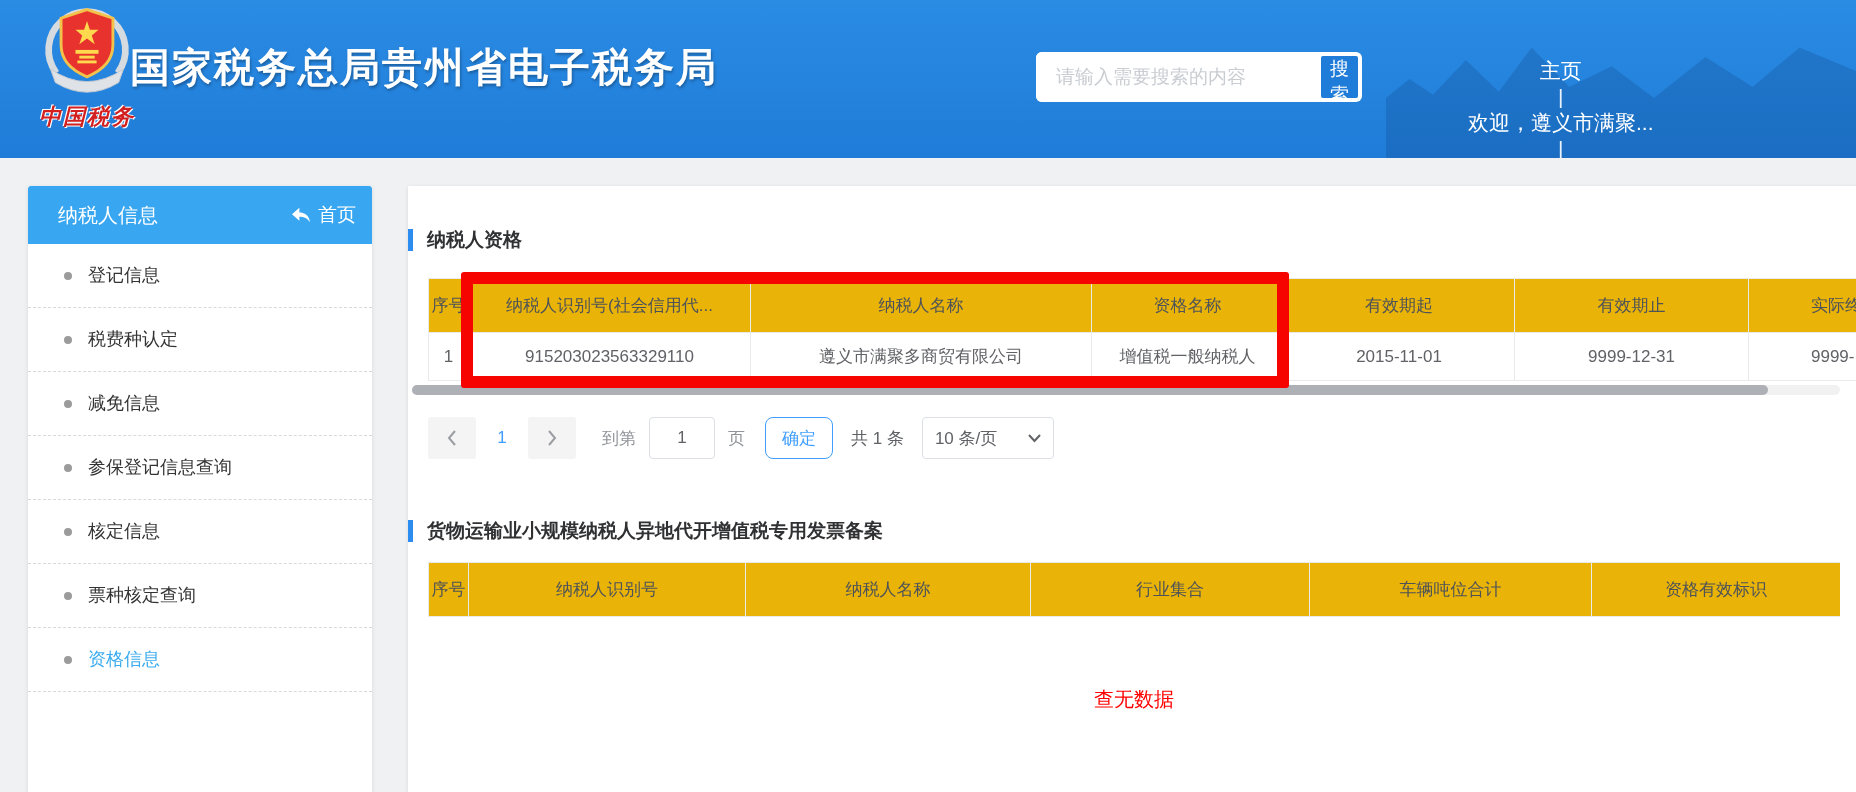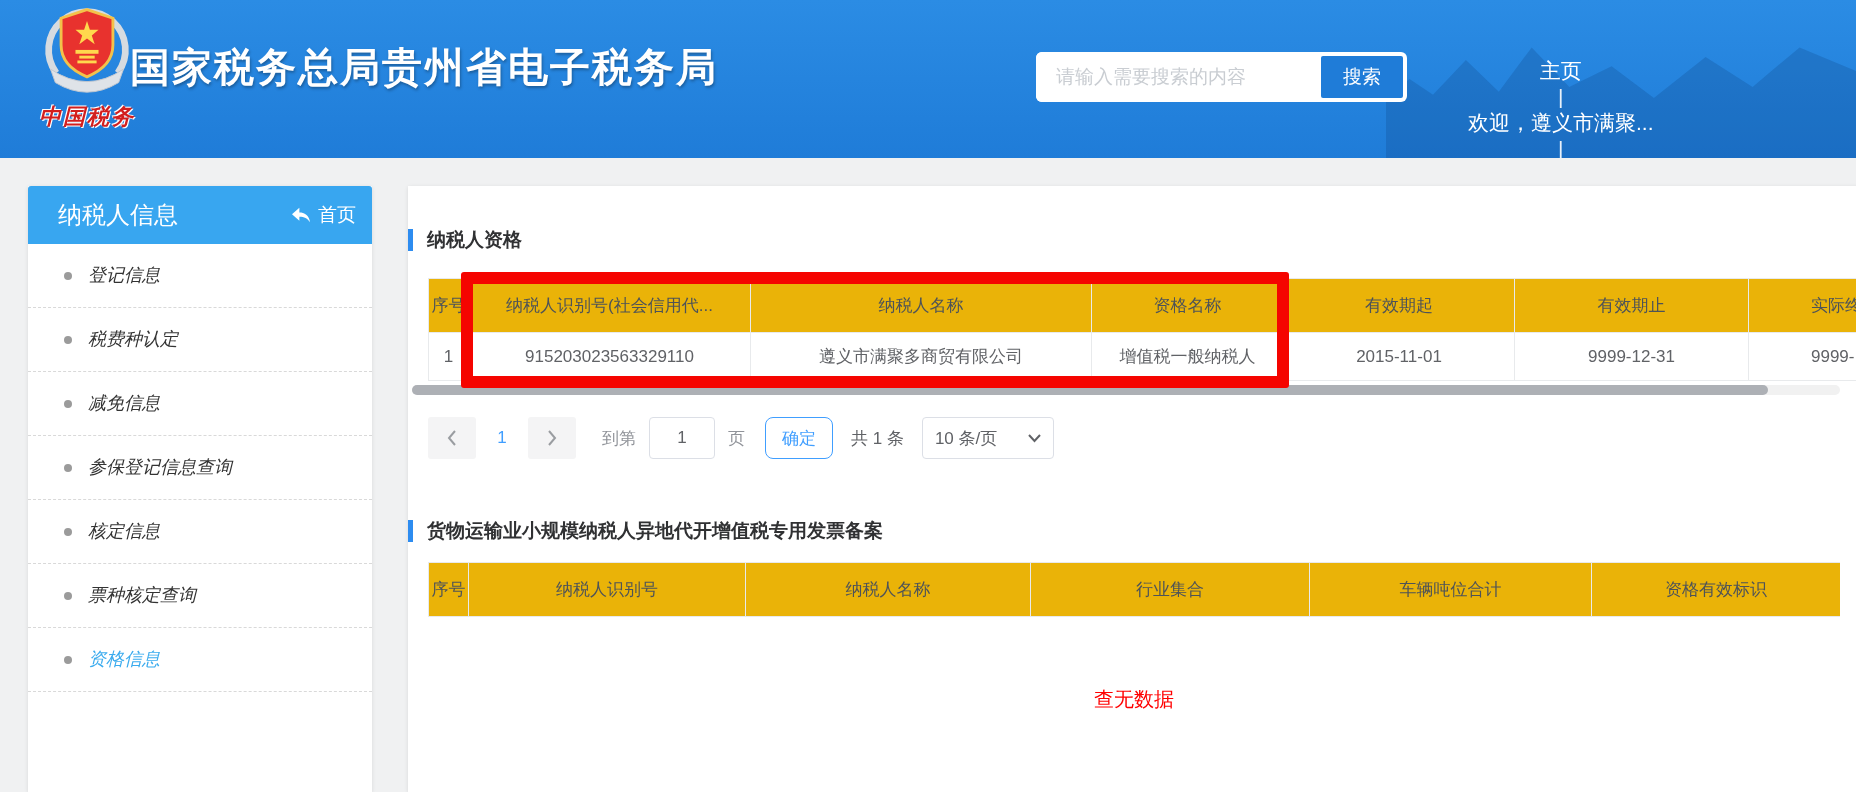--- a/index.html
+++ b/index.html
@@ -24,21 +24,21 @@
     margin-top:2px; font-size:22px; font-weight:bold; font-style:italic;
     color:#d21f1f; text-shadow:1px 1px 0 #fff, -1px -1px 0 #fff;
     white-space:nowrap; letter-spacing:2px;
   }
   .site-title {
     position:absolute; left:130px; top:40px; font-size:40px; font-weight:bold;
     color:#ffffff; letter-spacing:2px; text-shadow:1px 2px 3px rgba(0,0,0,0.3);
     white-space:nowrap;
   }
   .search-box {
-    position:absolute; left:1036px; top:52px; width:371px; height:50px;
+    position:absolute; left:1036px; top:52px; width:326px; height:50px;
     background:#ffffff; border-radius:6px; display:flex; overflow:hidden;
   }
   .search-box input {
     flex:1; border:none; outline:none; padding:0 20px; font-size:19px; color:#333;
     font-family:inherit;
   }
   .search-box input::placeholder { color:#c9cdd2; }
   .search-btn {
     width:86px; height:42px; margin:4px 4px 4px 0; border:none; cursor:pointer;
     background:#1f7cd8; color:#fff; font-size:19px; border-radius:2px; font-family:inherit;
@@ -52,23 +52,23 @@
   
   .sidebar {
     position:absolute; left:28px; top:186px; width:344px; height:606px;
     background:#ffffff; box-shadow:0 1px 4px rgba(0,0,0,0.10);
   }
   .sidebar-header {
     height:58px; background:#38a6f0; border-radius:3px 3px 0 0;
     display:flex; align-items:center; justify-content:space-between;
     padding:0 16px 0 30px;
   }
-  .sidebar-header .sb-title { color:#fff; font-size:24px; }
+  .sidebar-header .sb-title { color:#fff; font-size:20px; }
   .back-home { display:flex; align-items:center; gap:7px; color:#fff; font-size:19px; cursor:pointer; }
-  .menu { list-style:none;font-style:italic; }
+  .menu { list-style:none; }
   .menu li {
     position:relative; height:64px; line-height:63px; padding-left:60px;
     border-bottom:1px dashed #d9d9d9; font-size:18px; color:#333; cursor:pointer;
   }
   .menu li .bullet {
     position:absolute; left:36px; top:28px; width:8px; height:8px;
     border-radius:50%; background:#9b9b9b;
   }
   .menu li.active { color:#3aabee; }
   

